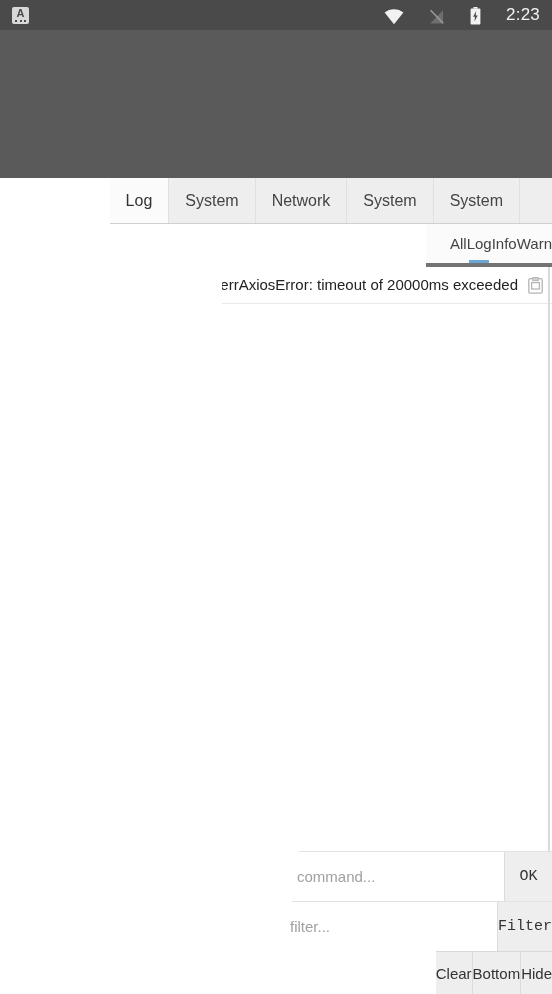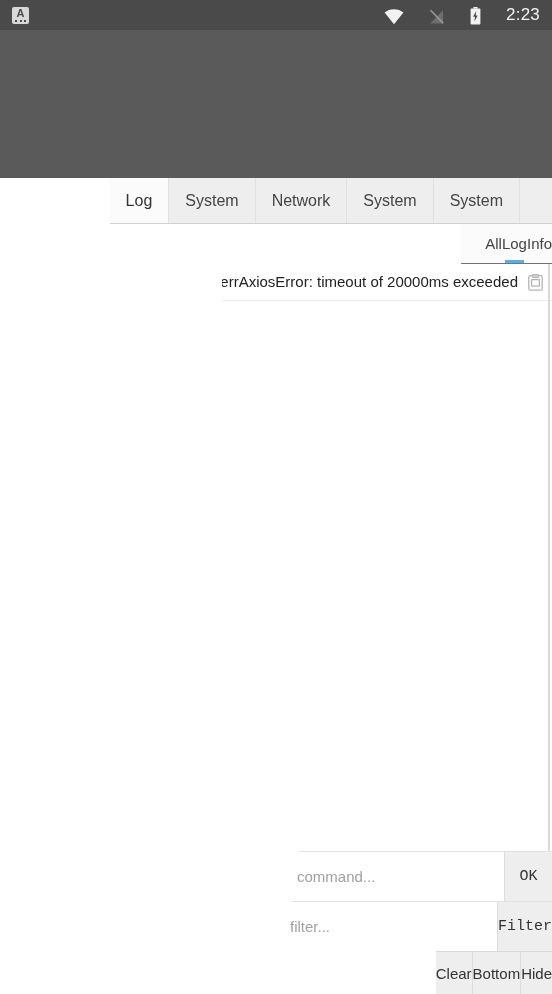--- a/index.html
+++ b/index.html
@@ -114,21 +114,21 @@
   .tab-filler {
     flex: 1 1 auto;
     border-right: none;
   }
 
   
   .subtab-bar {
     display: flex;
     height: 39px;
     background: #fbfbfb;
-    border-bottom: 1px solid #737373;
+    border-bottom: 4px solid #737373;
     flex: 0 0 39px;
     padding-left: 24px;
   }
   .subtab {
     flex: 1 1 0;
     display: flex;
     align-items: center;
     justify-content: center;
     font-size: 15px;
     color: #444444;
@@ -305,20 +305,23 @@
     <div class="subtab-bar">
       <div class="subtab">
         <span>All</span>
       </div>
       <div class="subtab active">
         <span>Log</span>
       </div>
       <div class="subtab">
         <span>Info</span>
       </div>
+      <div class="subtab">
+        <span>Warn</span>
+      </div>
     </div>
 
     <div class="log-list">
       <div class="log-row">
         <div class="log-text">errAxiosError: timeout of 20000ms exceeded</div>
         <div class="log-copy">
           <svg class="icon-svg" width="15" height="17" viewBox="0 0 15 17" aria-hidden="true">
             <rect x="0.8" y="1.6" width="13.4" height="14.6" rx="1.4" fill="none" stroke="#b5b5b5" stroke-width="1.3"></rect>
             <rect x="4.2" y="0.6" width="6.6" height="3" rx="0.8" fill="#cfcfcf" stroke="#b5b5b5" stroke-width="1"></rect>
             <rect x="3.6" y="5.6" width="7.8" height="6.4" fill="none" stroke="#b5b5b5" stroke-width="1.3"></rect>

